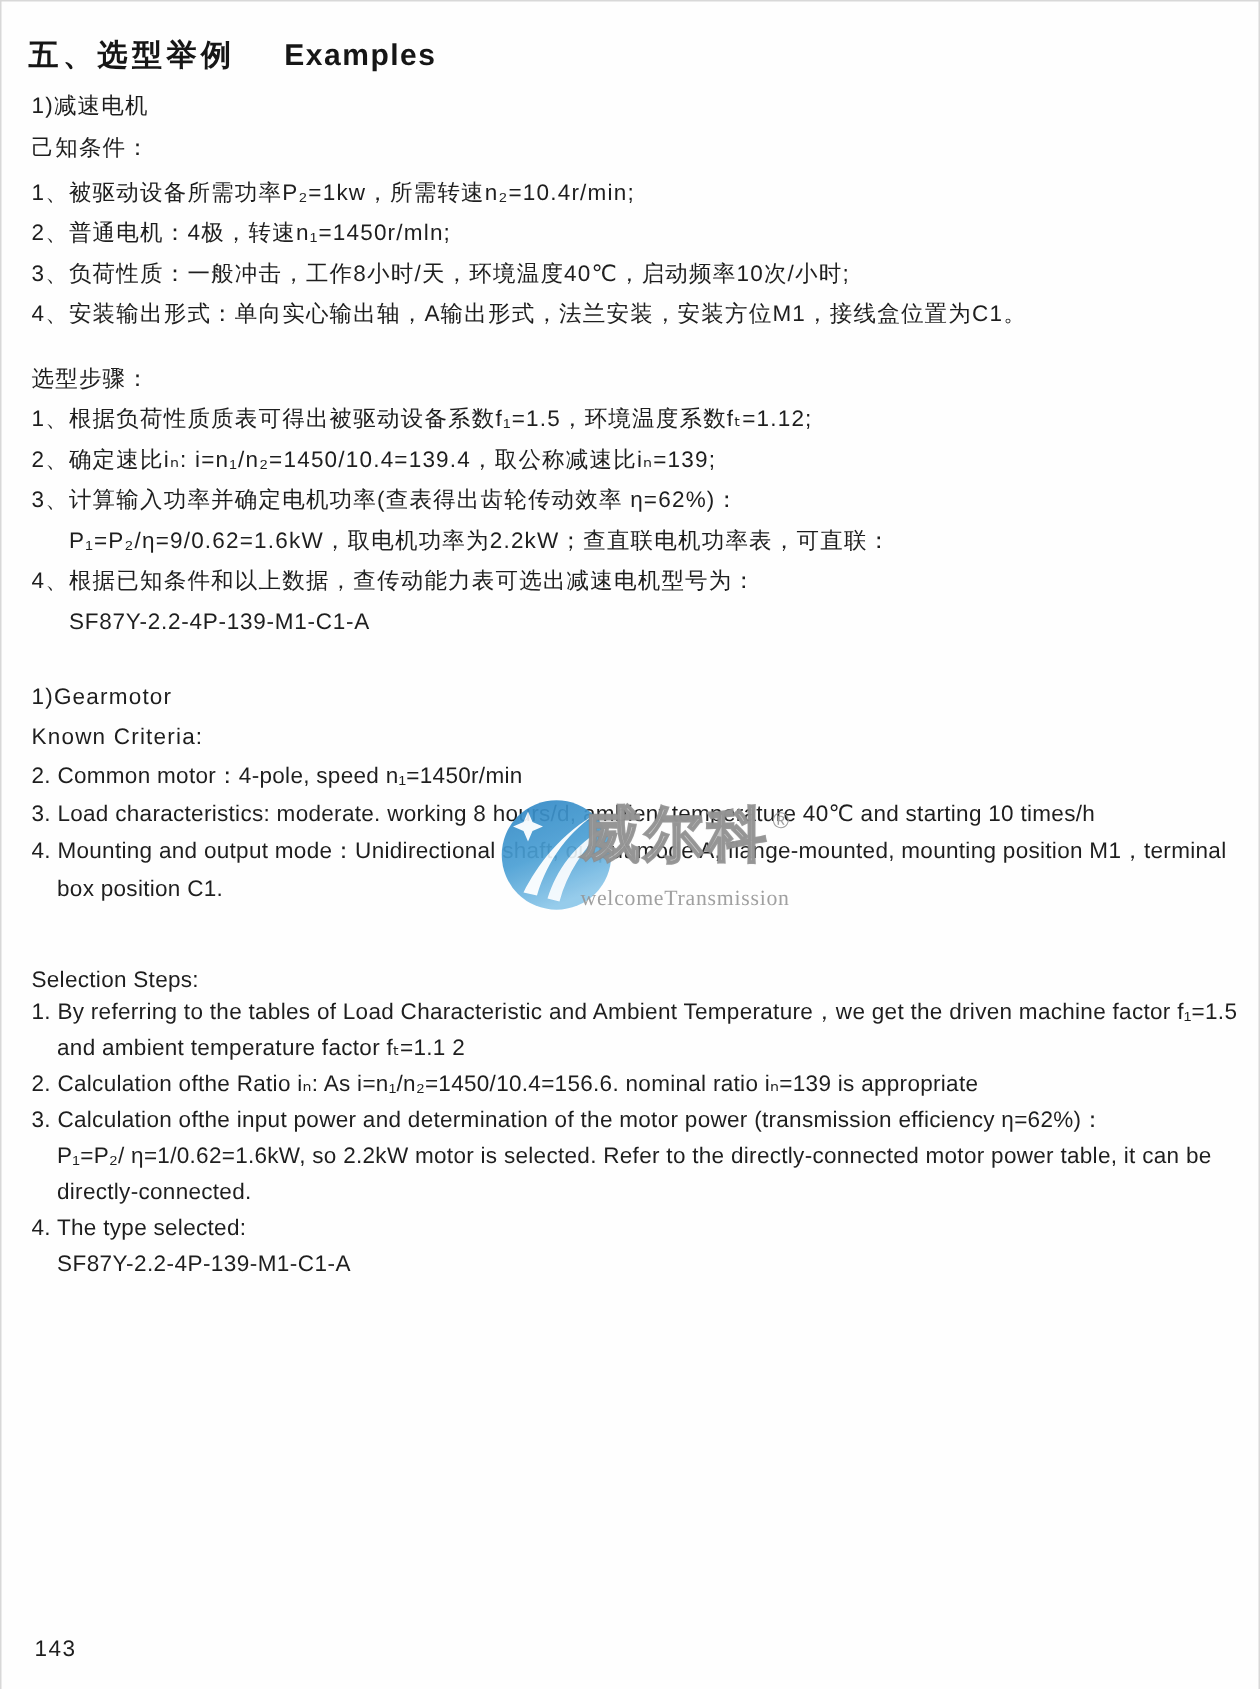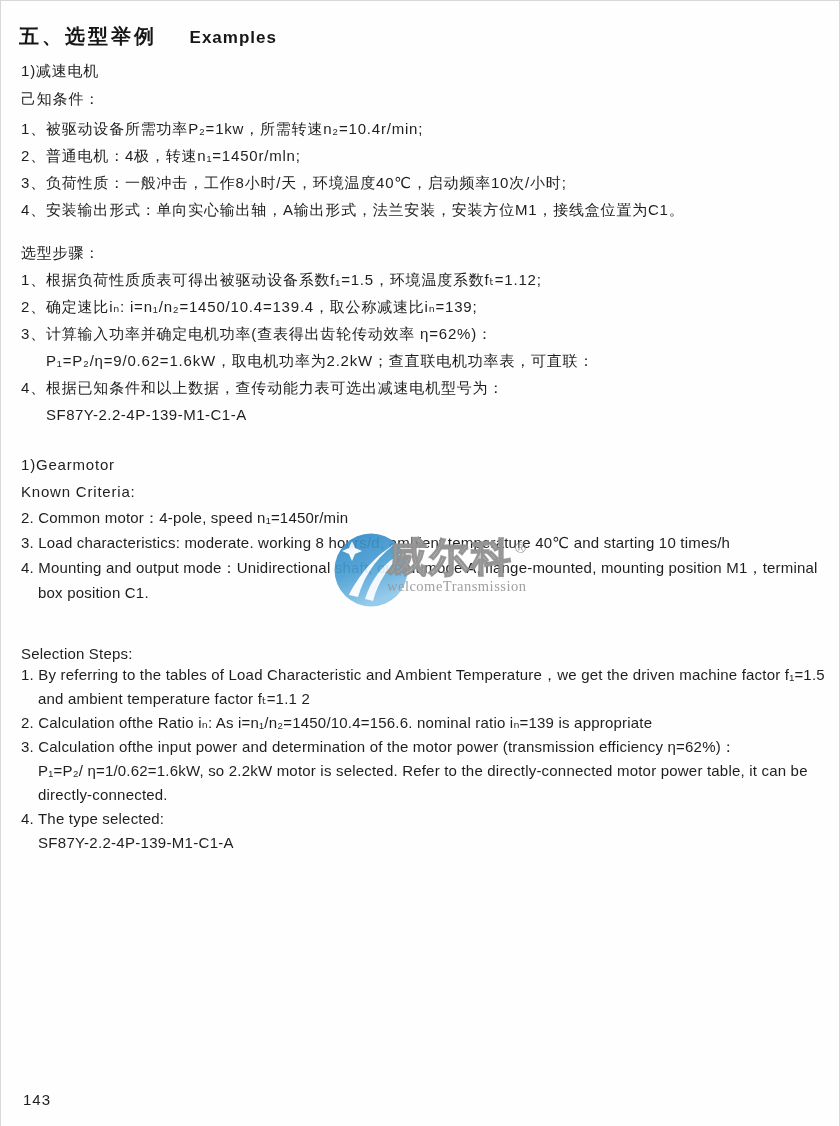--- a/index.html
+++ b/index.html
@@ -17,21 +17,21 @@
   .eng{line-height:25px;letter-spacing:0.2px;}
   .eng24{line-height:24px;letter-spacing:0.2px;}
   .indent-cn{padding-left:25px;}
   .indent-en{padding-left:17px;}
   .bold{font-weight:normal;}
 
   .title{
     position:absolute;left:18px;top:22px;margin:0;
     font-size:20px;font-weight:bold;letter-spacing:3px;color:#161616;
   }
-  .title .title-en{font-size:17px;letter-spacing:1px;margin-left:24px;}
+  .title .title-en{font-size:20px;letter-spacing:1px;margin-left:24px;}
 
   .cn-intro{position:absolute;left:20px;top:56px;}
   .cn-intro .ln{line-height:28px;}
   .cn-criteria{position:absolute;left:20px;top:114px;}
   .cn-steps-heading{position:absolute;left:20px;top:238px;}
   .cn-steps{position:absolute;left:20px;top:265px;}
   .cn-model{position:absolute;left:45px;top:400px;line-height:27px;letter-spacing:0.5px;}
 
   .en-intro{position:absolute;left:20px;top:450px;}
   .en-criteria{position:absolute;left:20px;top:504px;}
@@ -53,21 +53,21 @@
     -webkit-text-stroke:1.3px rgba(140,140,140,0.85);
     text-shadow:0 0 1px rgba(130,130,130,0.6);
   }
   .wm-r{
     font-size:15px;font-weight:normal;color:#9d9d9d;
     vertical-align:18px;margin-left:2px;-webkit-text-stroke:0;
   }
   .wm-en{
     font-family:"Liberation Serif","DejaVu Serif",serif;
     font-size:14.5px;color:rgba(150,150,150,0.9);
-    letter-spacing:0.5px;margin-top:1px;
+    letter-spacing:0.5px;margin-top:14px;
   }
 </style>
 </head>
 <body>
 
 <div class="page">
 
   <h1 class="title">
     <span>五、选型举例</span>
     <span class="title-en">Examples</span>

